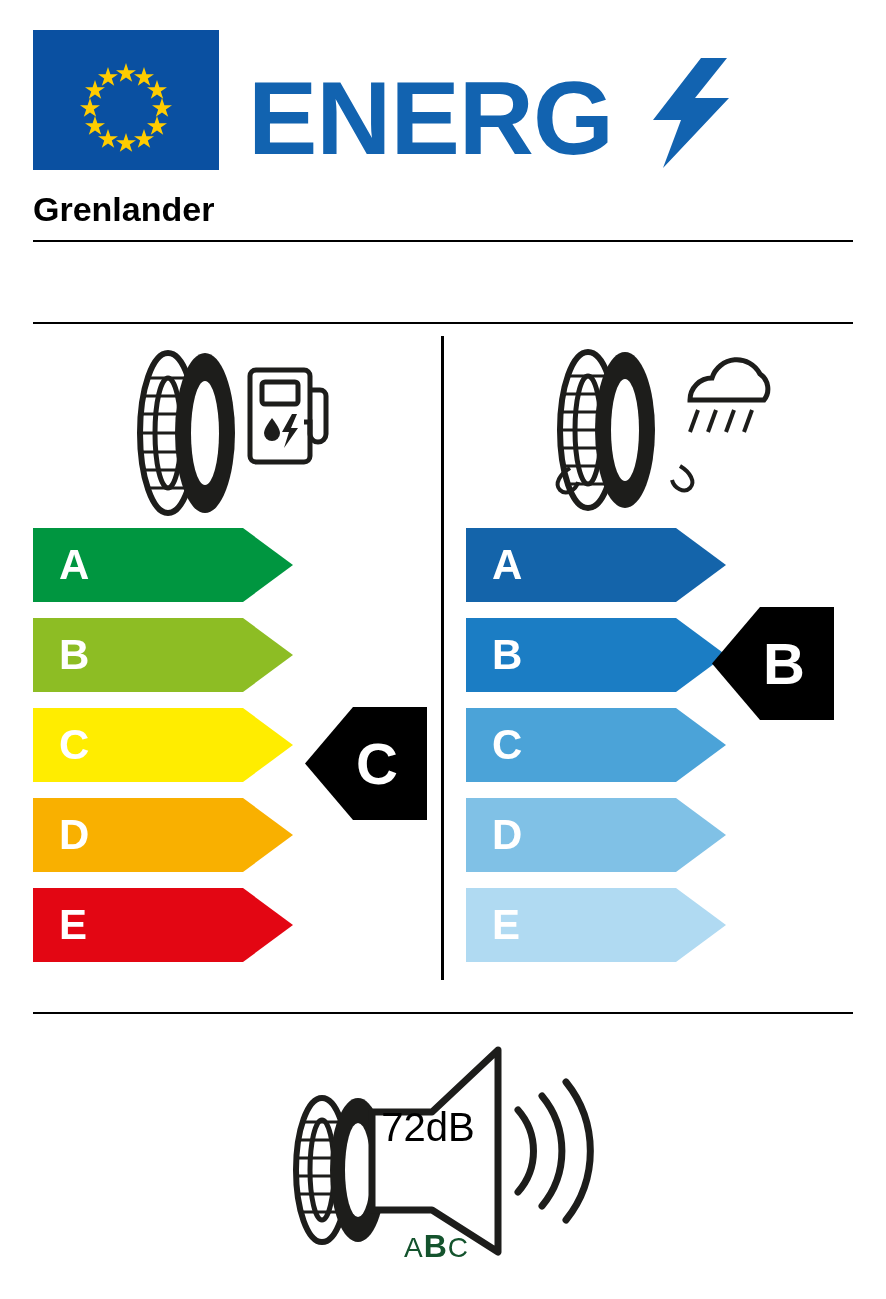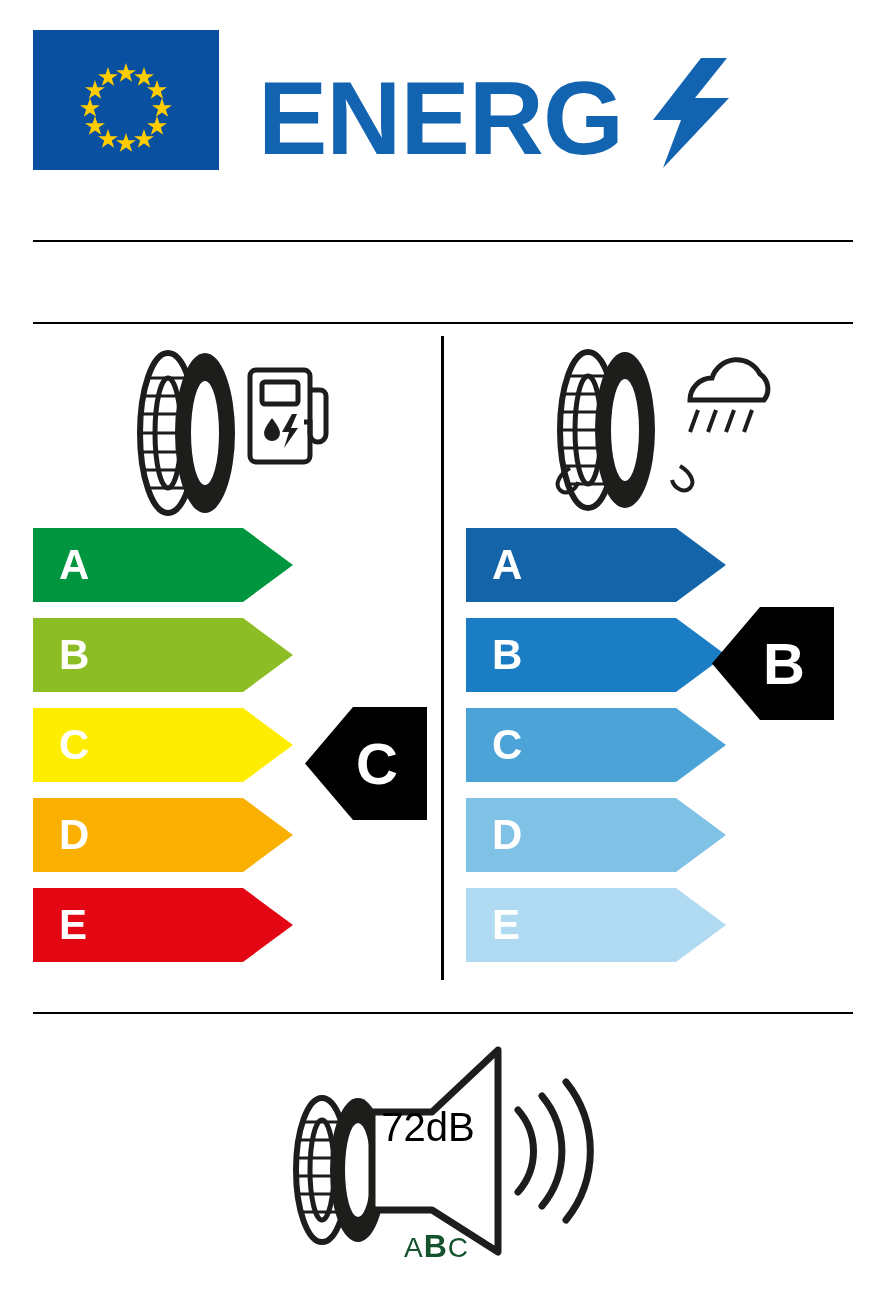--- a/index.html
+++ b/index.html
@@ -31,21 +31,21 @@
   }
   .eu-flag {
     position: absolute;
     left: 0; top: 0;
     width: 186px;
     height: 140px;
     background: #0a50a1;
   }
   .energ-word {
     position: absolute;
-    left: 225px;
+    left: 215px;
     top: 36px;
     font-size: 104px;
     font-weight: bold;
     letter-spacing: -1px;
     color: #1263b0;
     line-height: 1;
     font-family: "Liberation Sans", sans-serif;
   }
   .bolt {
     position: absolute;
@@ -199,20 +199,21 @@
       </svg>
     </div>
     <div class="energ-word">ENERG</div>
     <div class="bolt">
       <svg width="80" height="110" viewBox="0 0 80 110">
         <polygon points="48,0 0,62 28,62 10,110 76,40 42,40 74,0" fill="#1263b0"></polygon>
       </svg>
     </div>
   </div>
 
+  <div class="brand-name">Grenlander</div>
   <div class="rule rule-brand"></div>
   <div class="rule rule-top"></div>
   <div class="divider-v"></div>
 
   <div class="pictogram" id="fuel-picto">
     <svg width="210" height="170" viewBox="0 0 210 170">
 
       <g stroke="#1d1d1b" fill="none">
         <ellipse cx="48" cy="85" rx="28" ry="80" stroke-width="6"></ellipse>
         <ellipse cx="48" cy="85" rx="13" ry="55" stroke-width="5"></ellipse>

